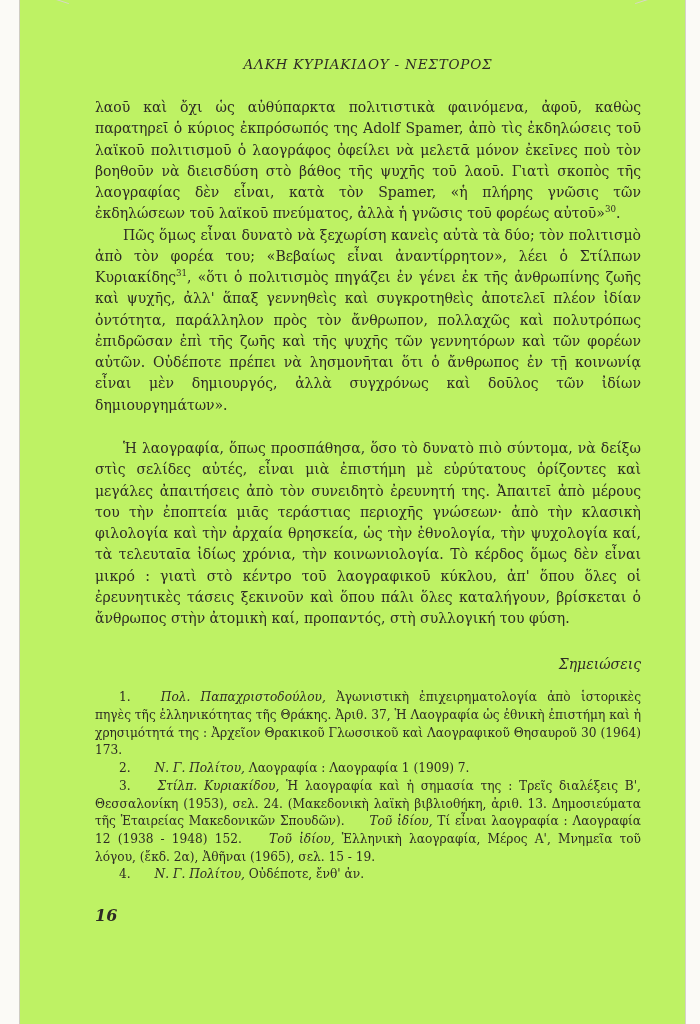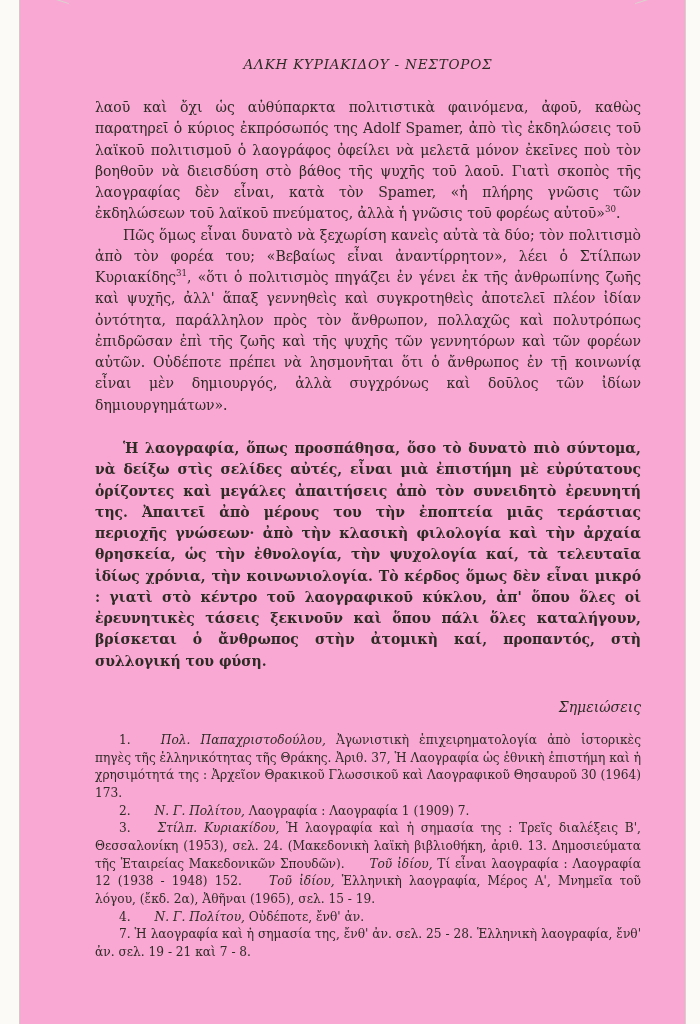--- a/index.html
+++ b/index.html
@@ -4,21 +4,21 @@
 <style>
   * { margin:0; padding:0; box-sizing:border-box; }
   body {
     background:#e8e6e0;
     font-family:"DejaVu Serif","Liberation Serif",serif;
   }
   .scan {
     position:relative;
     width:700px; height:1024px;
     margin:0 auto;
-    background:#f9a8d4;
+    background:#bef264;
     color:#2e2b25;
     overflow:hidden;
   }
   
   .edge-strip-left{ position:absolute; left:0; top:0; bottom:0; width:20px; background:#fbfaf6; border-right:1px solid #cfccc3; }
   .edge-strip-right{ position:absolute; right:0; top:0; bottom:0; width:15px; background:#fbfaf6; border-left:1px solid #d4d1c8; }
   .corner-cut-left{ position:absolute; left:24px; top:-4px; width:46px; height:1px; background:#d8d5cc; transform:rotate(18deg); }
   .corner-cut-right{ position:absolute; right:20px; top:-4px; width:46px; height:1px; background:#d8d5cc; transform:rotate(-18deg); }
 
   .content { position:absolute; left:95px; top:56px; width:546px; }
@@ -31,21 +31,21 @@
     margin-bottom:25px;
   }
 
   .body-text p {
     font-size:14px;
     line-height:1.52;
     text-align:justify;
     text-indent:28px;
   }
   .body-text p.no-indent { text-indent:0; }
-  .body-text p.gap-above { margin-top:22px;font-weight:bold; }
+  .body-text p.gap-above { margin-top:22px; }
 
   sup { font-size:.62em; line-height:0; vertical-align:super; }
   .it { font-style:italic;margin-left:20px; }
 
   .notes-heading {
     text-align:right;
     font-style:italic;
     font-size:14px;
     margin:27px 0 17px;
   }
@@ -83,18 +83,18 @@
       <p class="gap-above"><span>Ἡ λαογραφία, ὅπως προσπάθησα, ὅσο τὸ δυνατὸ πιὸ σύντομα, νὰ δείξω στὶς σελίδες αὐτές, εἶναι μιὰ ἐπιστήμη μὲ εὐρύτατους ὁρίζοντες καὶ μεγάλες ἀπαιτήσεις ἀπὸ τὸν συνειδητὸ ἐρευνητή της. Ἀπαιτεῖ ἀπὸ μέρους του τὴν ἐποπτεία μιᾶς τεράστιας περιοχῆς γνώσεων· ἀπὸ τὴν κλασικὴ φιλολογία καὶ τὴν ἀρχαία θρησκεία, ὡς τὴν ἐθνολογία, τὴν ψυχολογία καί, τὰ τελευταῖα ἰδίως χρόνια, τὴν κοινωνιολογία. Τὸ κέρδος ὅμως δὲν εἶναι μικρό : γιατὶ στὸ κέντρο τοῦ λαογραφικοῦ κύκλου, ἀπ' ὅπου ὅλες οἱ ἐρευνητικὲς τάσεις ξεκινοῦν καὶ ὅπου πάλι ὅλες καταλήγουν, βρίσκεται ὁ ἄνθρωπος στὴν ἀτομικὴ καί, προπαντός, στὴ συλλογική του φύση.</span></p>
     </div>
 
     <div class="notes-heading">Σημειώσεις</div>
 
     <div class="footnotes">
       <p><span>1. </span><span class="it">Πολ. Παπαχριστοδούλου,</span><span> Ἀγωνιστικὴ ἐπιχειρηματολογία ἀπὸ ἱστορικὲς πηγὲς τῆς ἑλληνικότητας τῆς Θράκης. Ἀριθ. 37, Ἡ Λαογραφία ὡς ἐθνικὴ ἐπιστήμη καὶ ἡ χρησιμότητά της : Ἀρχεῖον Θρακικοῦ Γλωσσικοῦ καὶ Λαογραφικοῦ Θησαυροῦ 30 (1964) 173.</span></p>
       <p><span>2. </span><span class="it">Ν. Γ. Πολίτου,</span><span> Λαογραφία : Λαογραφία 1 (1909) 7.</span></p>
       <p><span>3. </span><span class="it">Στίλπ. Κυριακίδου,</span><span> Ἡ λαογραφία καὶ ἡ σημασία της : Τρεῖς διαλέξεις Β', Θεσσαλονίκη (1953), σελ. 24. (Μακεδονικὴ λαϊκὴ βιβλιοθήκη, ἀριθ. 13. Δημοσιεύματα τῆς Ἑταιρείας Μακεδονικῶν Σπουδῶν). </span><span class="it">Τοῦ ἰδίου,</span><span> Τί εἶναι λαογραφία : Λαογραφία 12 (1938 - 1948) 152. </span><span class="it">Τοῦ ἰδίου,</span><span> Ἑλληνικὴ λαογραφία, Μέρος Α', Μνημεῖα τοῦ λόγου, (ἔκδ. 2α), Ἀθῆναι (1965), σελ. 15 - 19.</span></p>
       <p><span>4. </span><span class="it">Ν. Γ. Πολίτου,</span><span> Οὐδέποτε, ἔνθ' ἀν.</span></p>
-      <p><span>7. Ἡ λαογραφία καὶ ἡ σημασία της, ἔνθ' ἀν. σελ. 25 - 28. Ἑλληνικὴ λαογραφία, ἔνθ' ἀν. σελ. 19 - 21 καὶ 7 - 8.</span></p>
     </div>
 
+    <div class="page-number">16</div>
 
   </div>
 </div>
 
 </body></html>

